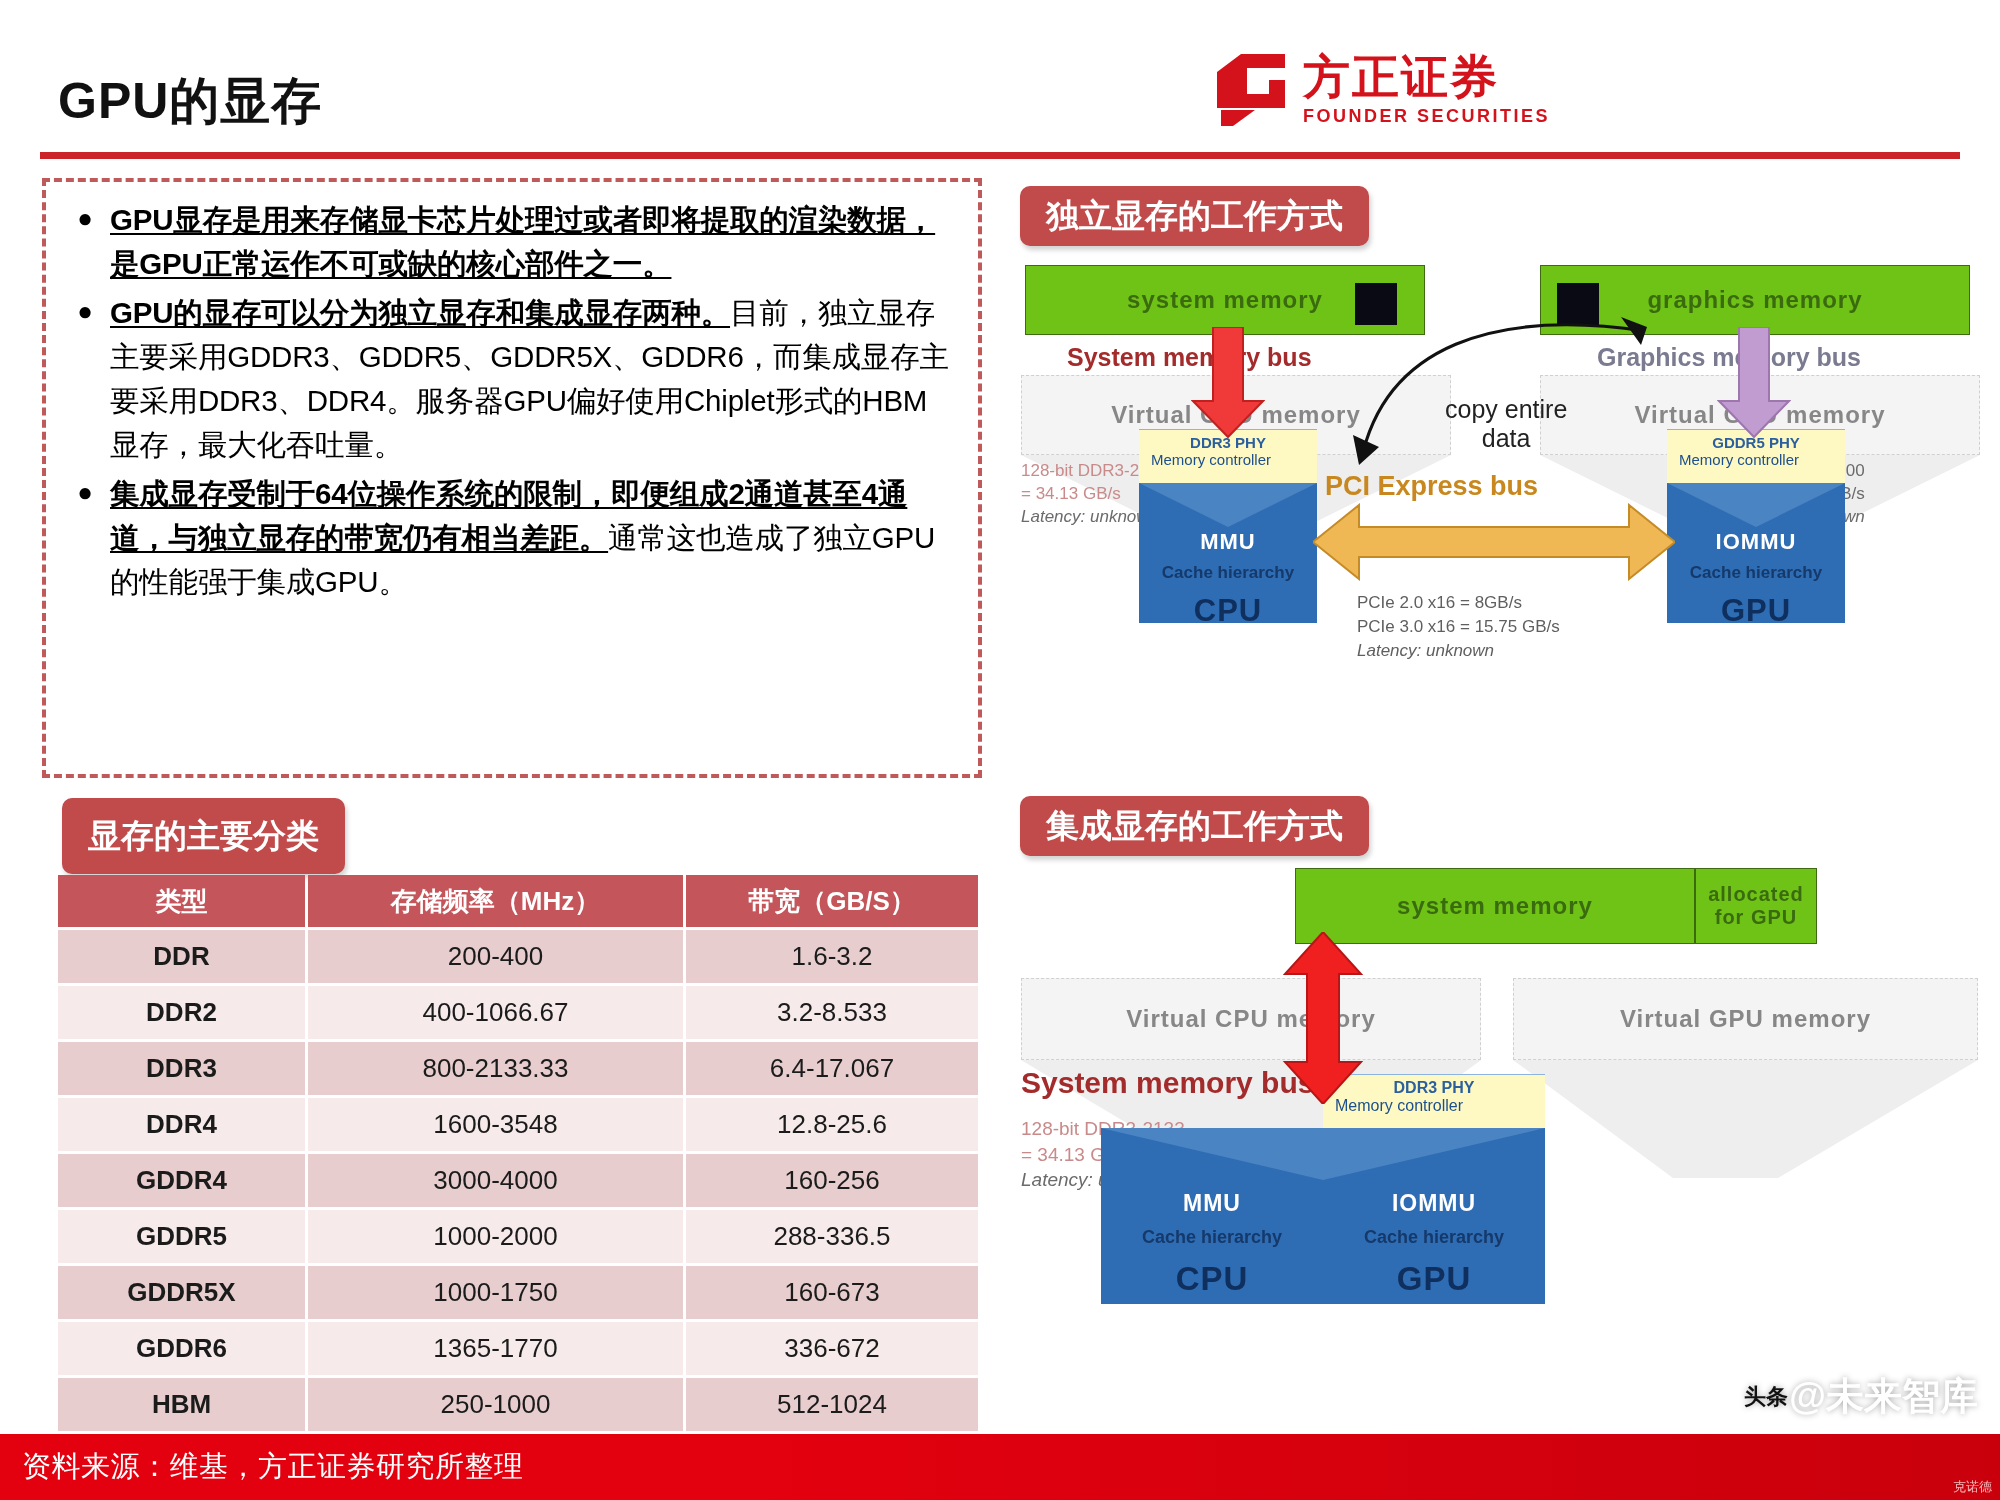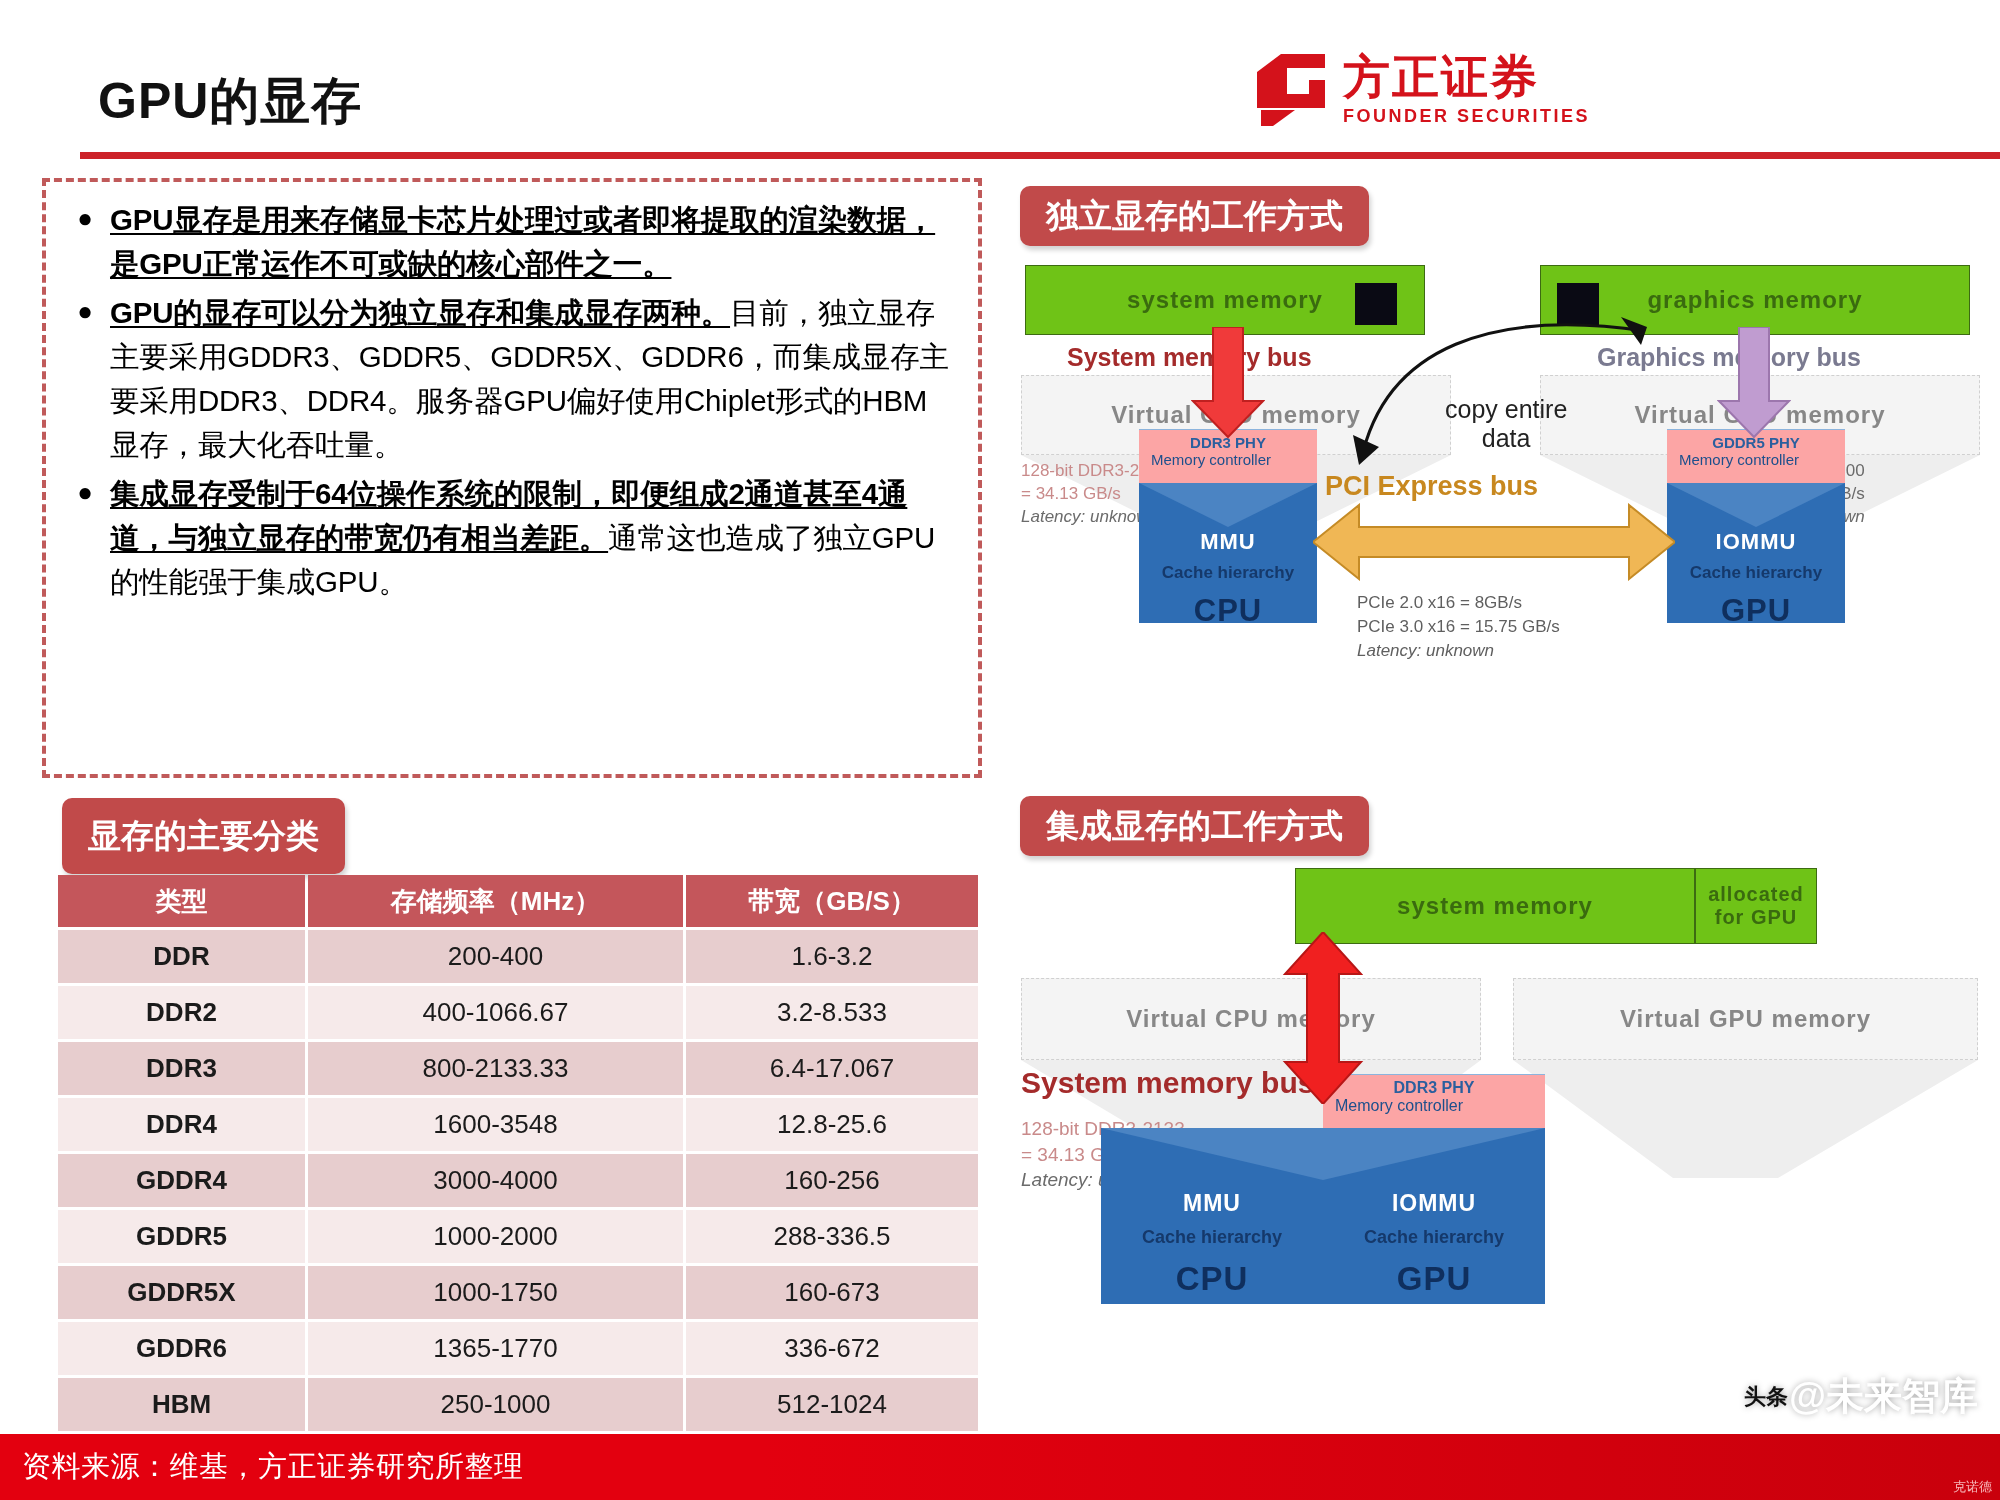--- a/index.html
+++ b/index.html
@@ -7,21 +7,21 @@
   body {
     font-family: "Liberation Sans", "DejaVu Sans", sans-serif;
     background: #ffffff;
     position: relative;
     overflow: hidden;
   }
   .slide { position: absolute; inset: 0; background: #fff; }
 
   
   .header {
-    position: absolute; left: 0; top: 0; width: 1580px; height: 160px; margin-left: 40px;
+    position: absolute; left: 0; top: 0; width: 1580px; height: 160px;
   }
   .page-title {
     position: absolute; left: 58px; top: 68px;
     font-size: 50px; font-weight: bold; color: #111; letter-spacing: 1px;
   }
   .title-rule {
     position: absolute; left: 40px; top: 152px; width: 1920px; height: 7px;
     background: #cc2229;
   }
   .logo {
@@ -110,21 +110,21 @@
     position: absolute; background: #f4f4f4; border: 1px dashed #d0d0d0;
     display: flex; align-items: center; justify-content: center;
     color: #878787; font-weight: bold; letter-spacing: 1px;
   }
   .funnel { position: absolute; }
   .chipbox {
     position: absolute; background: #2e6db4;
     display: flex; flex-direction: column; align-items: center;
   }
   .phy {
-    position: absolute; background: #fca5a5; border-top: 1px solid #8cb4dd;
+    position: absolute; background: #fef9c3; border-top: 1px solid #8cb4dd;
     color: #2b5f9e; font-weight: bold; text-align: center;
   }
   .memctl { color: #1d4f8c; font-weight: normal; text-align: left; padding-left: 12px; }
   .chiplabel-mmu { color: #ffffff; font-weight: bold; letter-spacing: 1px; }
   .chiplabel-cache { color: #15396b; font-weight: bold; }
   .chiplabel-big { color: #0f2f5e; font-weight: bold; letter-spacing: 1px; }
   .buslabel { position: absolute; font-weight: bold; white-space: nowrap; }
   .smallnote {
     position: absolute; font-size: 17px; line-height: 1.35; color: #6b6b6b;
     white-space: nowrap;

